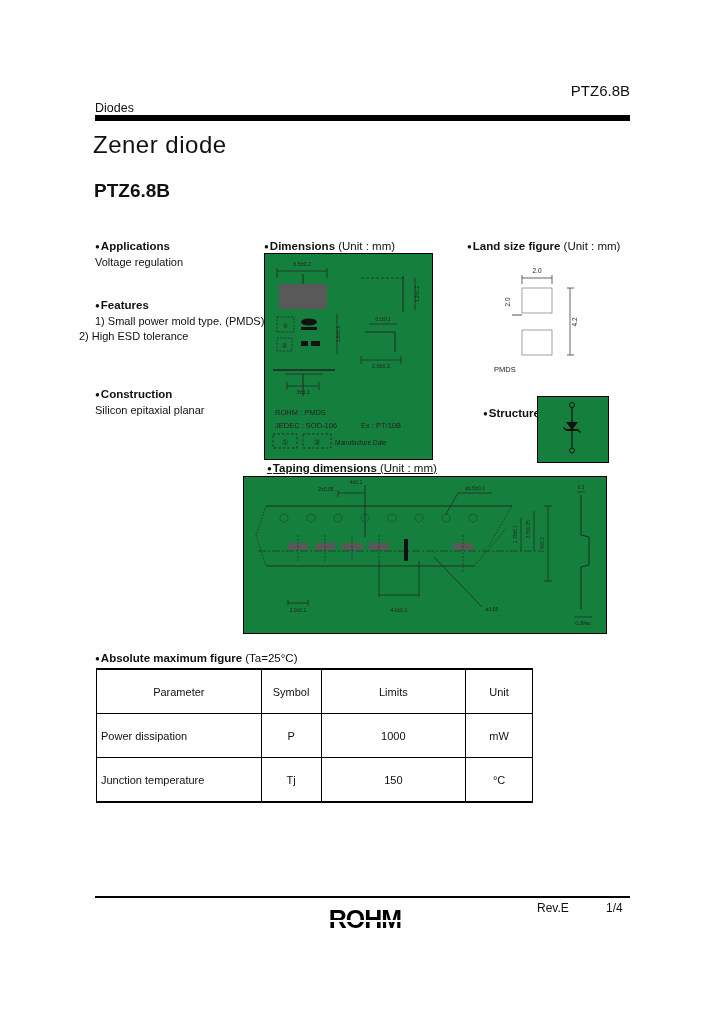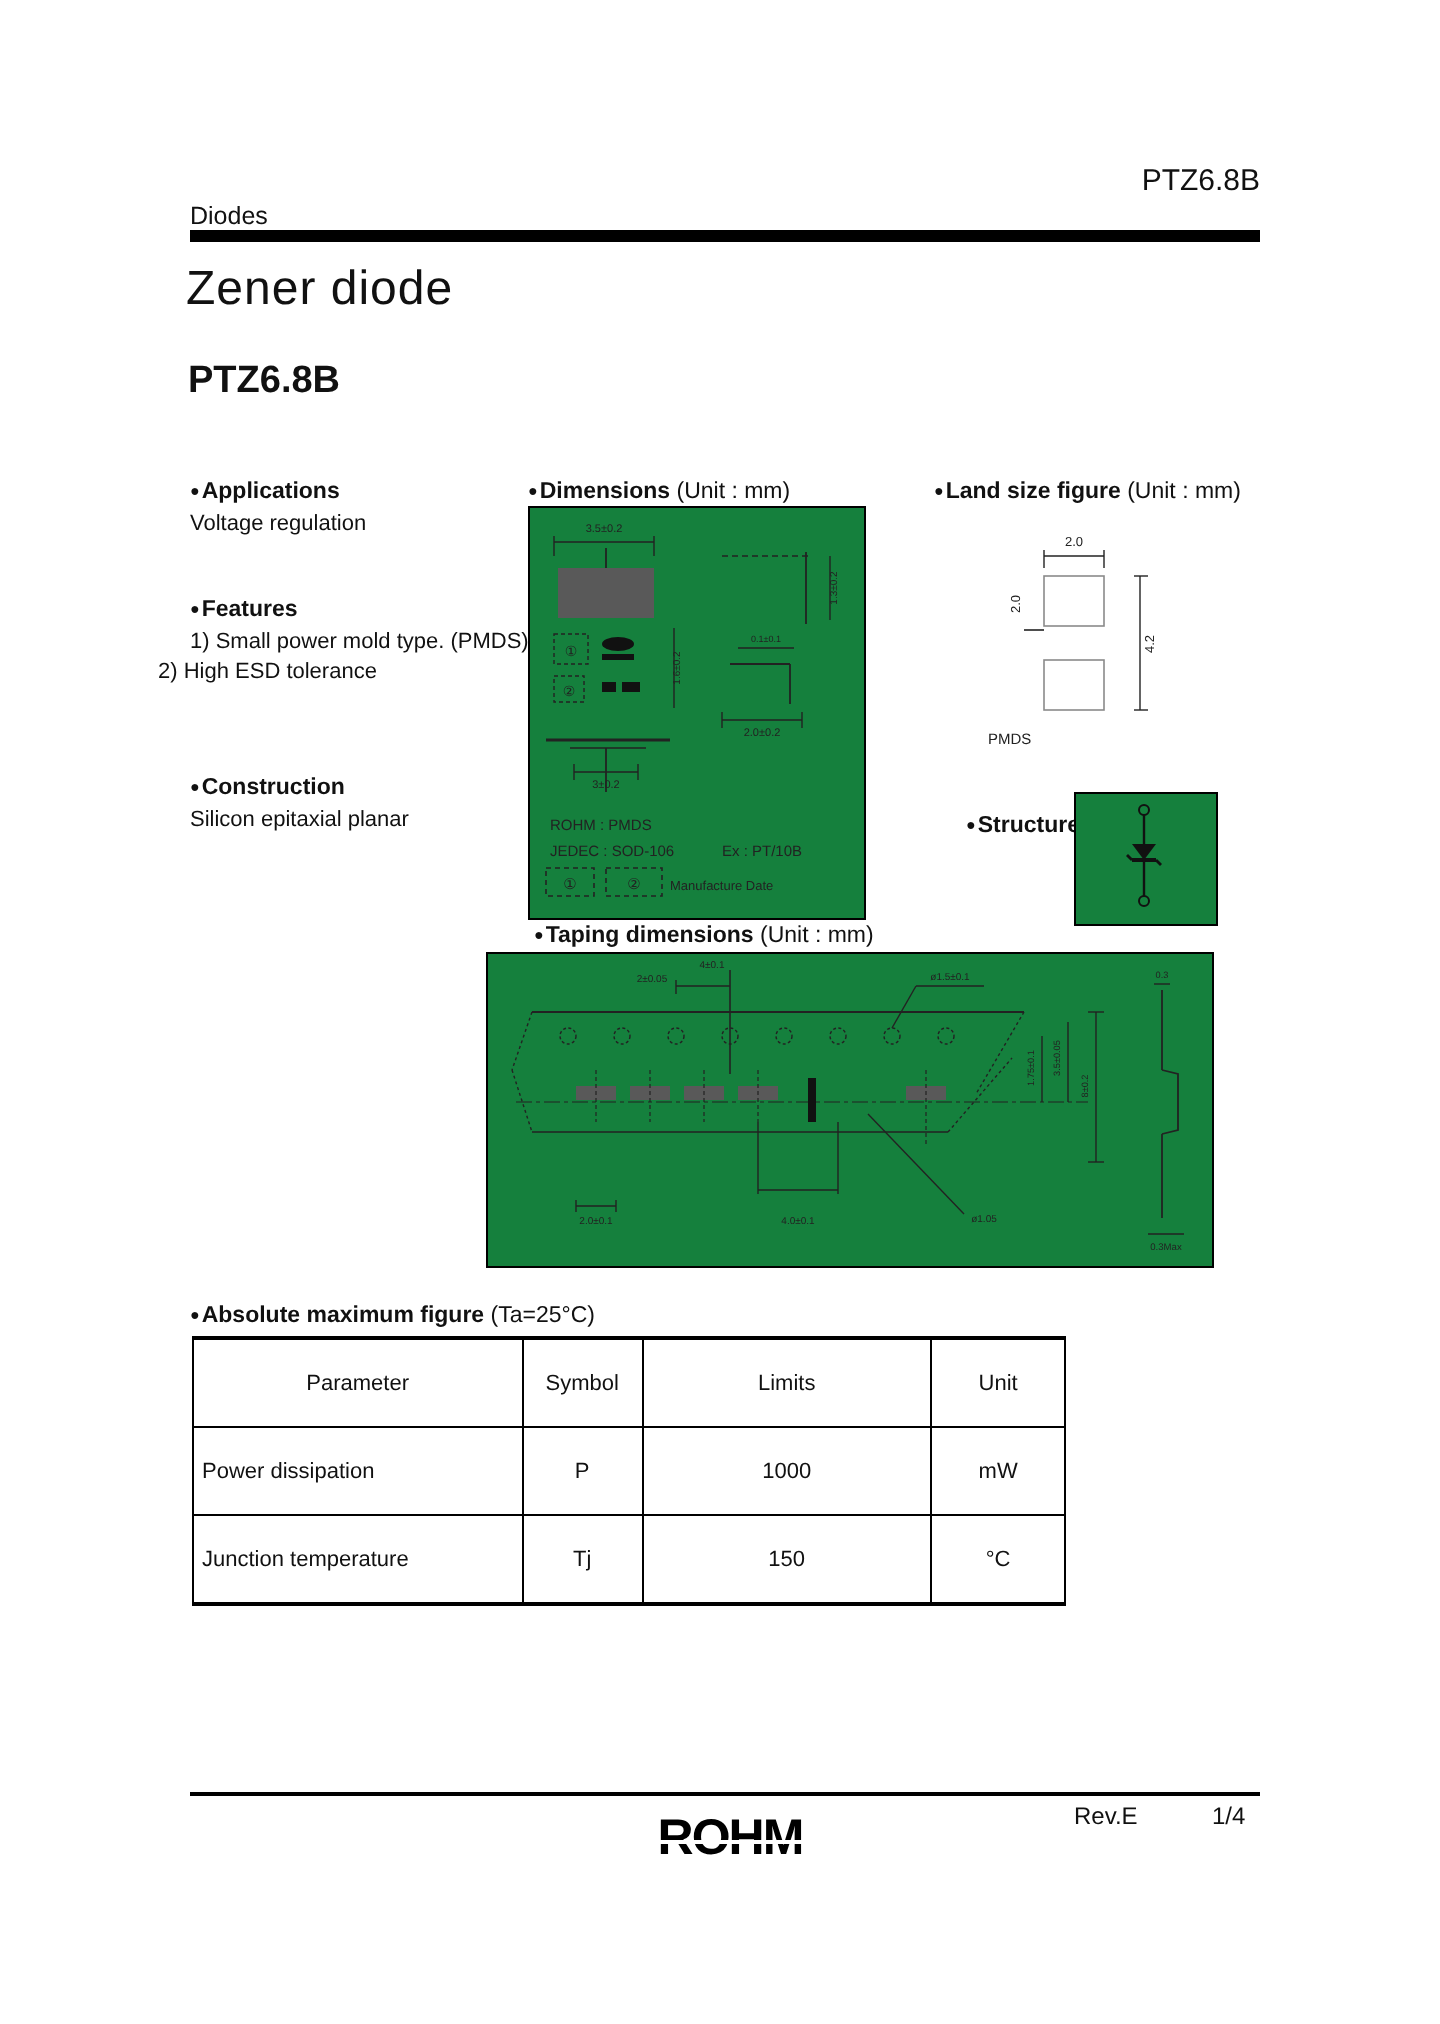--- a/index.html
+++ b/index.html
@@ -152,21 +152,21 @@
       <line x1="34" y1="10.5" x2="34" y2="25" stroke="#111" stroke-width="1.2"></line>
       <polygon points="28,25 40,25 34,33" fill="#111"></polygon>
       <line x1="28" y1="33" x2="40" y2="33" stroke="#111" stroke-width="2"></line>
       <line x1="28" y1="33" x2="25.5" y2="30.5" stroke="#111" stroke-width="1.4"></line>
       <line x1="40" y1="33" x2="42.5" y2="35.5" stroke="#111" stroke-width="1.4"></line>
       <line x1="34" y1="33" x2="34" y2="51" stroke="#111" stroke-width="1.2"></line>
       <circle cx="34" cy="53.5" r="2.5" fill="none" stroke="#111" stroke-width="1"></circle>
     </svg>
   </div>
 
-  <div class="abs sec-head" style="top:462px; left:267px;"><span class="bullet">●</span><b>Taping dimensions</b>&nbsp;<span class="sec-unit">(Unit : mm)</span></div>
+  <div class="abs sec-head" style="top:462px; left:267px;text-decoration:underline;"><span class="bullet">●</span><b>Taping dimensions</b>&nbsp;<span class="sec-unit">(Unit : mm)</span></div>
   <div class="abs frame tape-box">
     <svg width="360" height="154" viewBox="0 0 360 154">
 
       <line x1="22" y1="29" x2="268" y2="29" stroke="#222" stroke-width="0.9"></line>
       <line x1="22" y1="89" x2="230" y2="89" stroke="#222" stroke-width="0.8"></line>
       <line x1="22" y1="29" x2="12" y2="58" stroke="#222" stroke-width="0.7" stroke-dasharray="1.5,1.5"></line>
       <line x1="12" y1="58" x2="22" y2="89" stroke="#222" stroke-width="0.7" stroke-dasharray="1.5,1.5"></line>
       <line x1="230" y1="89" x2="262" y2="52" stroke="#222" stroke-width="0.7" stroke-dasharray="1.5,1.5"></line>
       <line x1="268" y1="29" x2="244" y2="70" stroke="#222" stroke-width="0.7" stroke-dasharray="1.5,1.5"></line>
 

